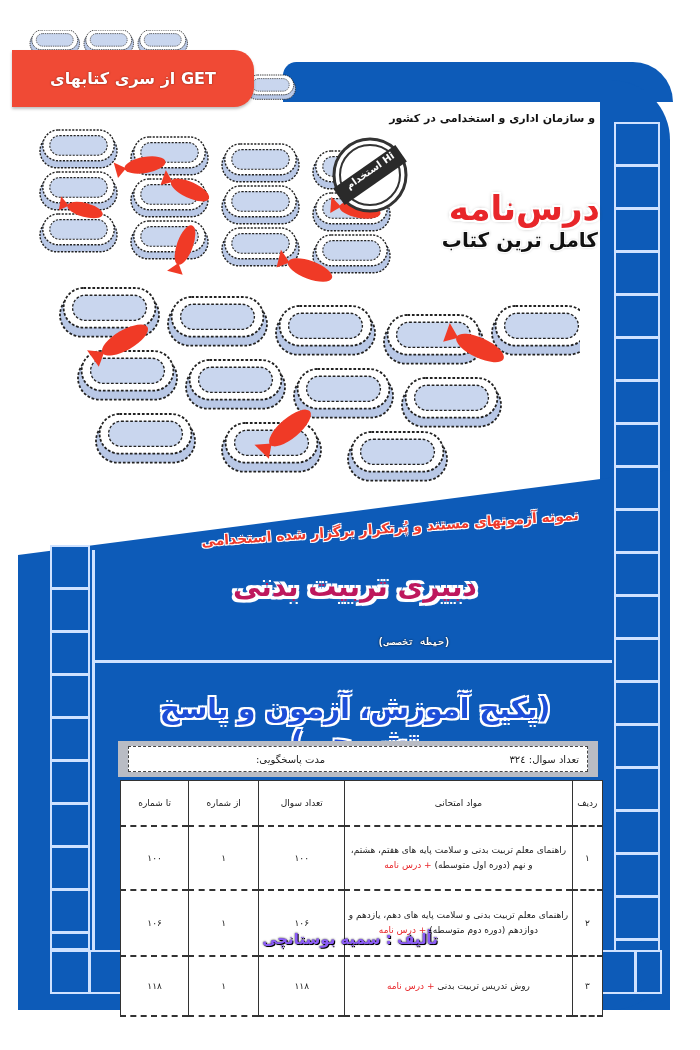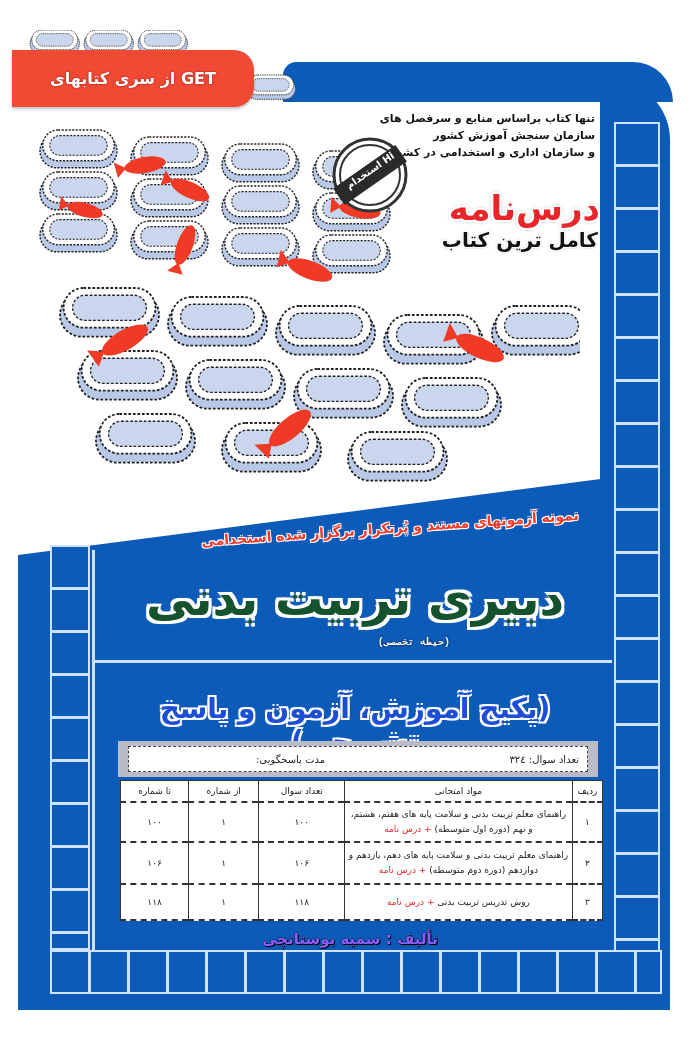--- a/index.html
+++ b/index.html
@@ -94,21 +94,21 @@
 
   
   .exam-sample {
     left:170px; top:520px; width:440px; text-align:center; direction:rtl;
     font-size:14px; font-weight:bold; color:#ef3a2c;
     text-shadow: -1px -1px 0 #fff, 1px -1px 0 #fff, -1px 1px 0 #fff, 1px 1px 0 #fff;
     transform:rotate(-4deg);
   }
   .main-title {
     left:120px; top:570px; width:470px; text-align:center; direction:rtl;
-    font-size:48px; font-weight:bold; color:#14532d;
+    font-size:28px; font-weight:bold; color:#be185d;
     text-shadow: -3px -3px 0 #fff, 3px -3px 0 #fff, -3px 3px 0 #fff, 3px 3px 0 #fff, 0 0 4px #fff;
   }
   .field-note {
     left:250px; top:636px; width:200px; text-align:right; direction:rtl;
     font-size:10px; font-weight:bold; color:#fff;
     text-shadow:0 0 2px #000;
     font-family:Liberation Mono, monospace;
   }
   .package-label {
     left:140px; top:692px; width:430px; text-align:center; direction:rtl;
@@ -128,21 +128,21 @@
     box-sizing:border-box;
   }
   .exam-table {
     left:120px; top:780px; width:483px;
     border-collapse:collapse; background:#fff;
     direction:rtl; font-size:9px; color:#222;
   }
   .exam-table th, .exam-table td {
     border:1px solid #333;
     border-bottom:2px dashed #333;
-    text-align:center; padding:2px 3px; font-weight:normal;
+    text-align:center; padding:14px 3px; font-weight:normal;
   }
   .exam-table th { height:16px; font-size:9px; }
   .exam-table td.subject { text-align:center; line-height:15px; }
   .exam-table .red { color:#e8262a; }
   .exam-table tr.r1 td { height:34px; }
   .exam-table tr.r2 td { height:36px;margin-top:7px; }
   .exam-table tr.r3 td { height:30px; }
 
   .author {
     left:200px; top:930px; width:300px; text-align:center; direction:rtl;
@@ -229,21 +229,20 @@
   <use href="#fish" transform="translate(460,318) rotate(25) scale(1)"></use>
   <use href="#fish" transform="translate(270,398) rotate(-40) scale(1)"></use>
   <use href="#fish" transform="translate(340,180) rotate(10) scale(0.8)"></use>
 </svg>
 
 <div class="abs series-banner">
   <span>از سری کتابهای GET</span>
 </div>
 
 <div class="abs tagline">
-  <div>تنها کتاب براساس منابع و سرفصل های سازمان سنجش آموزش کشور</div>
   <div>و سازمان اداری و استخدامی در کشور</div>
 </div>
 
 <div class="abs stamp">
   <svg width="80" height="80" viewBox="0 0 80 80">
     <circle cx="40" cy="40" r="36" fill="#fff" stroke="#333" stroke-width="3"></circle>
     <circle cx="40" cy="40" r="30" fill="none" stroke="#333" stroke-width="2"></circle>
     <g transform="rotate(-35 40 40)">
       <rect x="2" y="30" width="76" height="20" fill="#2a2a2a"></rect>
     </g>

